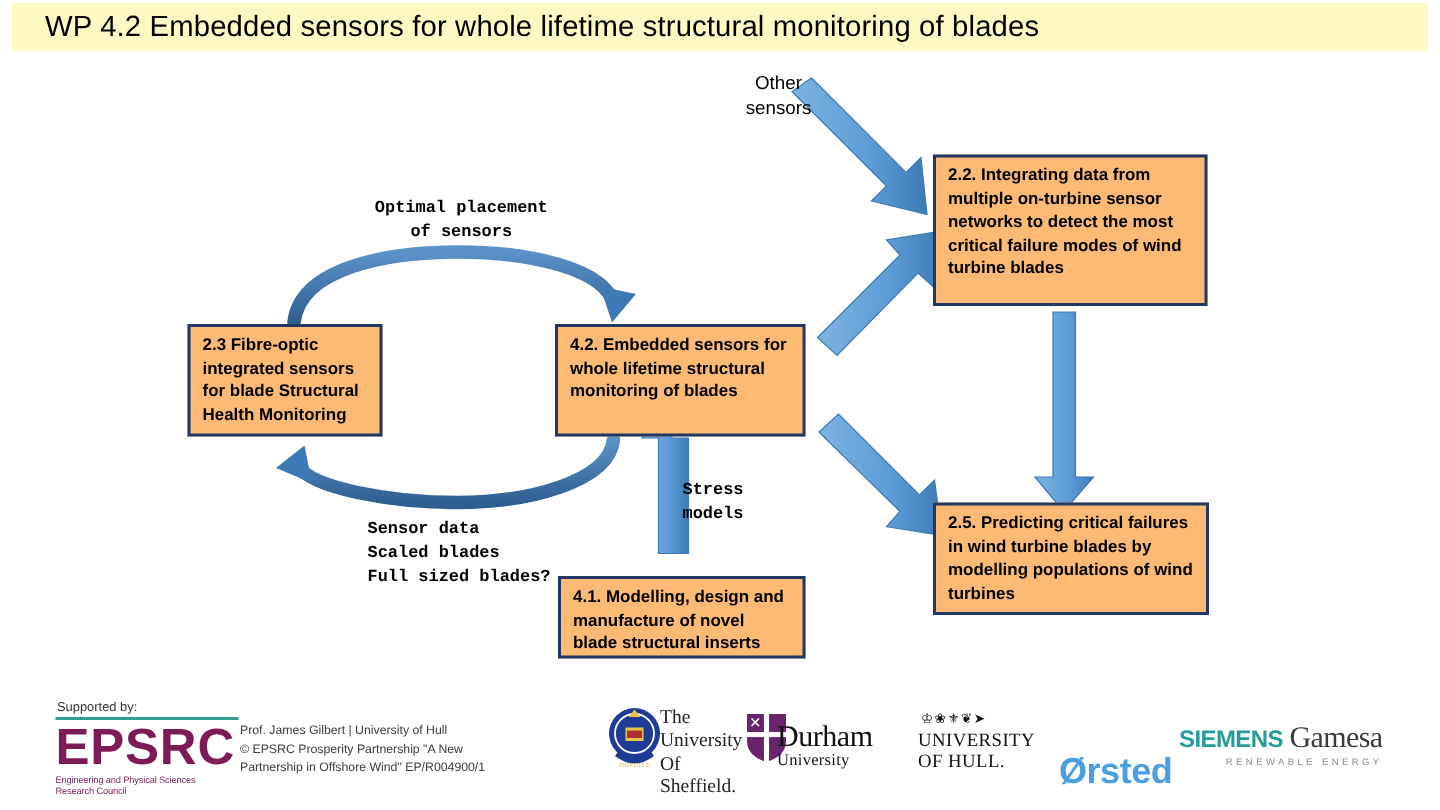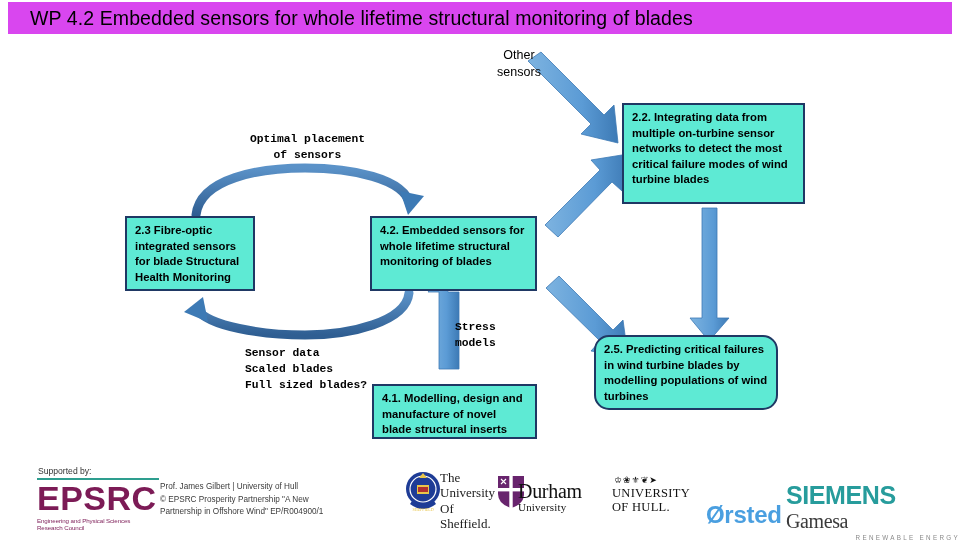--- a/index.html
+++ b/index.html
@@ -5,34 +5,34 @@
   html,body{margin:0;padding:0;}
   body{
     width:960px;height:540px;background:#ffffff;overflow:hidden;
     font-family:"Liberation Sans",sans-serif;position:relative;
   }
   #stage{position:absolute;left:0;top:0;width:960px;height:540px;}
 
   
   .title-bar{
     position:absolute;left:8px;top:2px;width:944px;height:32px;
-    background:#d946ef;display:flex;align-items:center;
+    background:#fef9c3;display:flex;align-items:center;
   }
   .title-bar .ttl{
     font-family:"Liberation Sans",sans-serif;
     font-size:19.5px;color:#000;letter-spacing:.1px;
     padding-left:22px;white-space:nowrap;
   }
 
   
   #arrows{position:absolute;left:0;top:0;width:960px;height:540px;}
 
   
   .nbox{
-    position:absolute;background:#5eead4;border:2.5px solid #1F3864;
+    position:absolute;background:#fdba74;border:2.5px solid #1F3864;
     box-sizing:border-box;
     font-family:"Liberation Sans",sans-serif;
     font-weight:bold;font-size:11.3px;line-height:1.38;color:#000;
     padding:5px 7px 4px 8px;
   }
 
   
   .plab{
     position:absolute;font-family:Liberation Mono, monospace;
     font-weight:bold;font-size:11.3px;line-height:1.40;color:#000;
@@ -91,21 +91,21 @@
   .orsted{
     position:absolute;left:706px;top:481px;
     font-family:"Liberation Sans",sans-serif;font-weight:bold;
     font-size:24px;color:#4A9FE0;letter-spacing:-.3px;margin-top:20px;
   }
   .siemens{
     position:absolute;left:786px;top:481px;
   }
   .siemens .s1{
     font-family:"Liberation Sans",sans-serif;font-weight:bold;
-    font-size:25px;color:#279C9C;letter-spacing:-.4px;
+    font-size:16px;color:#279C9C;letter-spacing:-.4px;
   }
   .siemens .s2{
     font-family:"Liberation Serif",serif;
     font-size:20px;color:#3A3A3A;letter-spacing:-.4px;
   }
   .siemens .s3{
     font-family:"Liberation Sans",sans-serif;font-size:6.3px;
     color:#8a8a8a;letter-spacing:2.3px;text-align:right;margin-top:1px;
   }
 </style>
@@ -182,21 +182,21 @@
 Full sized blades?</div>
 
   <div class="nbox" style="left:125px;top:216px;width:130px;height:75px;">2.3 Fibre-optic integrated sensors for blade Structural Health Monitoring</div>
 
   <div class="nbox" style="left:370px;top:216px;width:167px;height:75px;">4.2. Embedded sensors for whole lifetime structural monitoring of blades</div>
 
   <div class="nbox" style="left:622px;top:103px;width:183px;height:101px;">2.2. Integrating data from multiple on-turbine sensor networks to detect the most critical failure modes of wind turbine blades</div>
 
   <div class="nbox" style="left:372px;top:384px;width:165px;height:55px;">4.1. Modelling, design and manufacture of novel blade structural inserts</div>
 
-  <div class="nbox" style="left:594px;top:335px;width:184px;height:75px;border-radius:15px;">2.5. Predicting critical failures in wind turbine blades by modelling populations of wind turbines</div>
+  <div class="nbox" style="left:622px;top:335px;width:184px;height:75px;">2.5. Predicting critical failures in wind turbine blades by modelling populations of wind turbines</div>
 
   <div class="sup-by">Supported by:</div>
 
   <div class="epsrc">
     <div class="bar"></div>
     <div class="word">EPSRC</div>
     <div class="sub" style="white-space:pre-line;">Engineering and Physical Sciences
 Research Council</div>
   </div>
 

